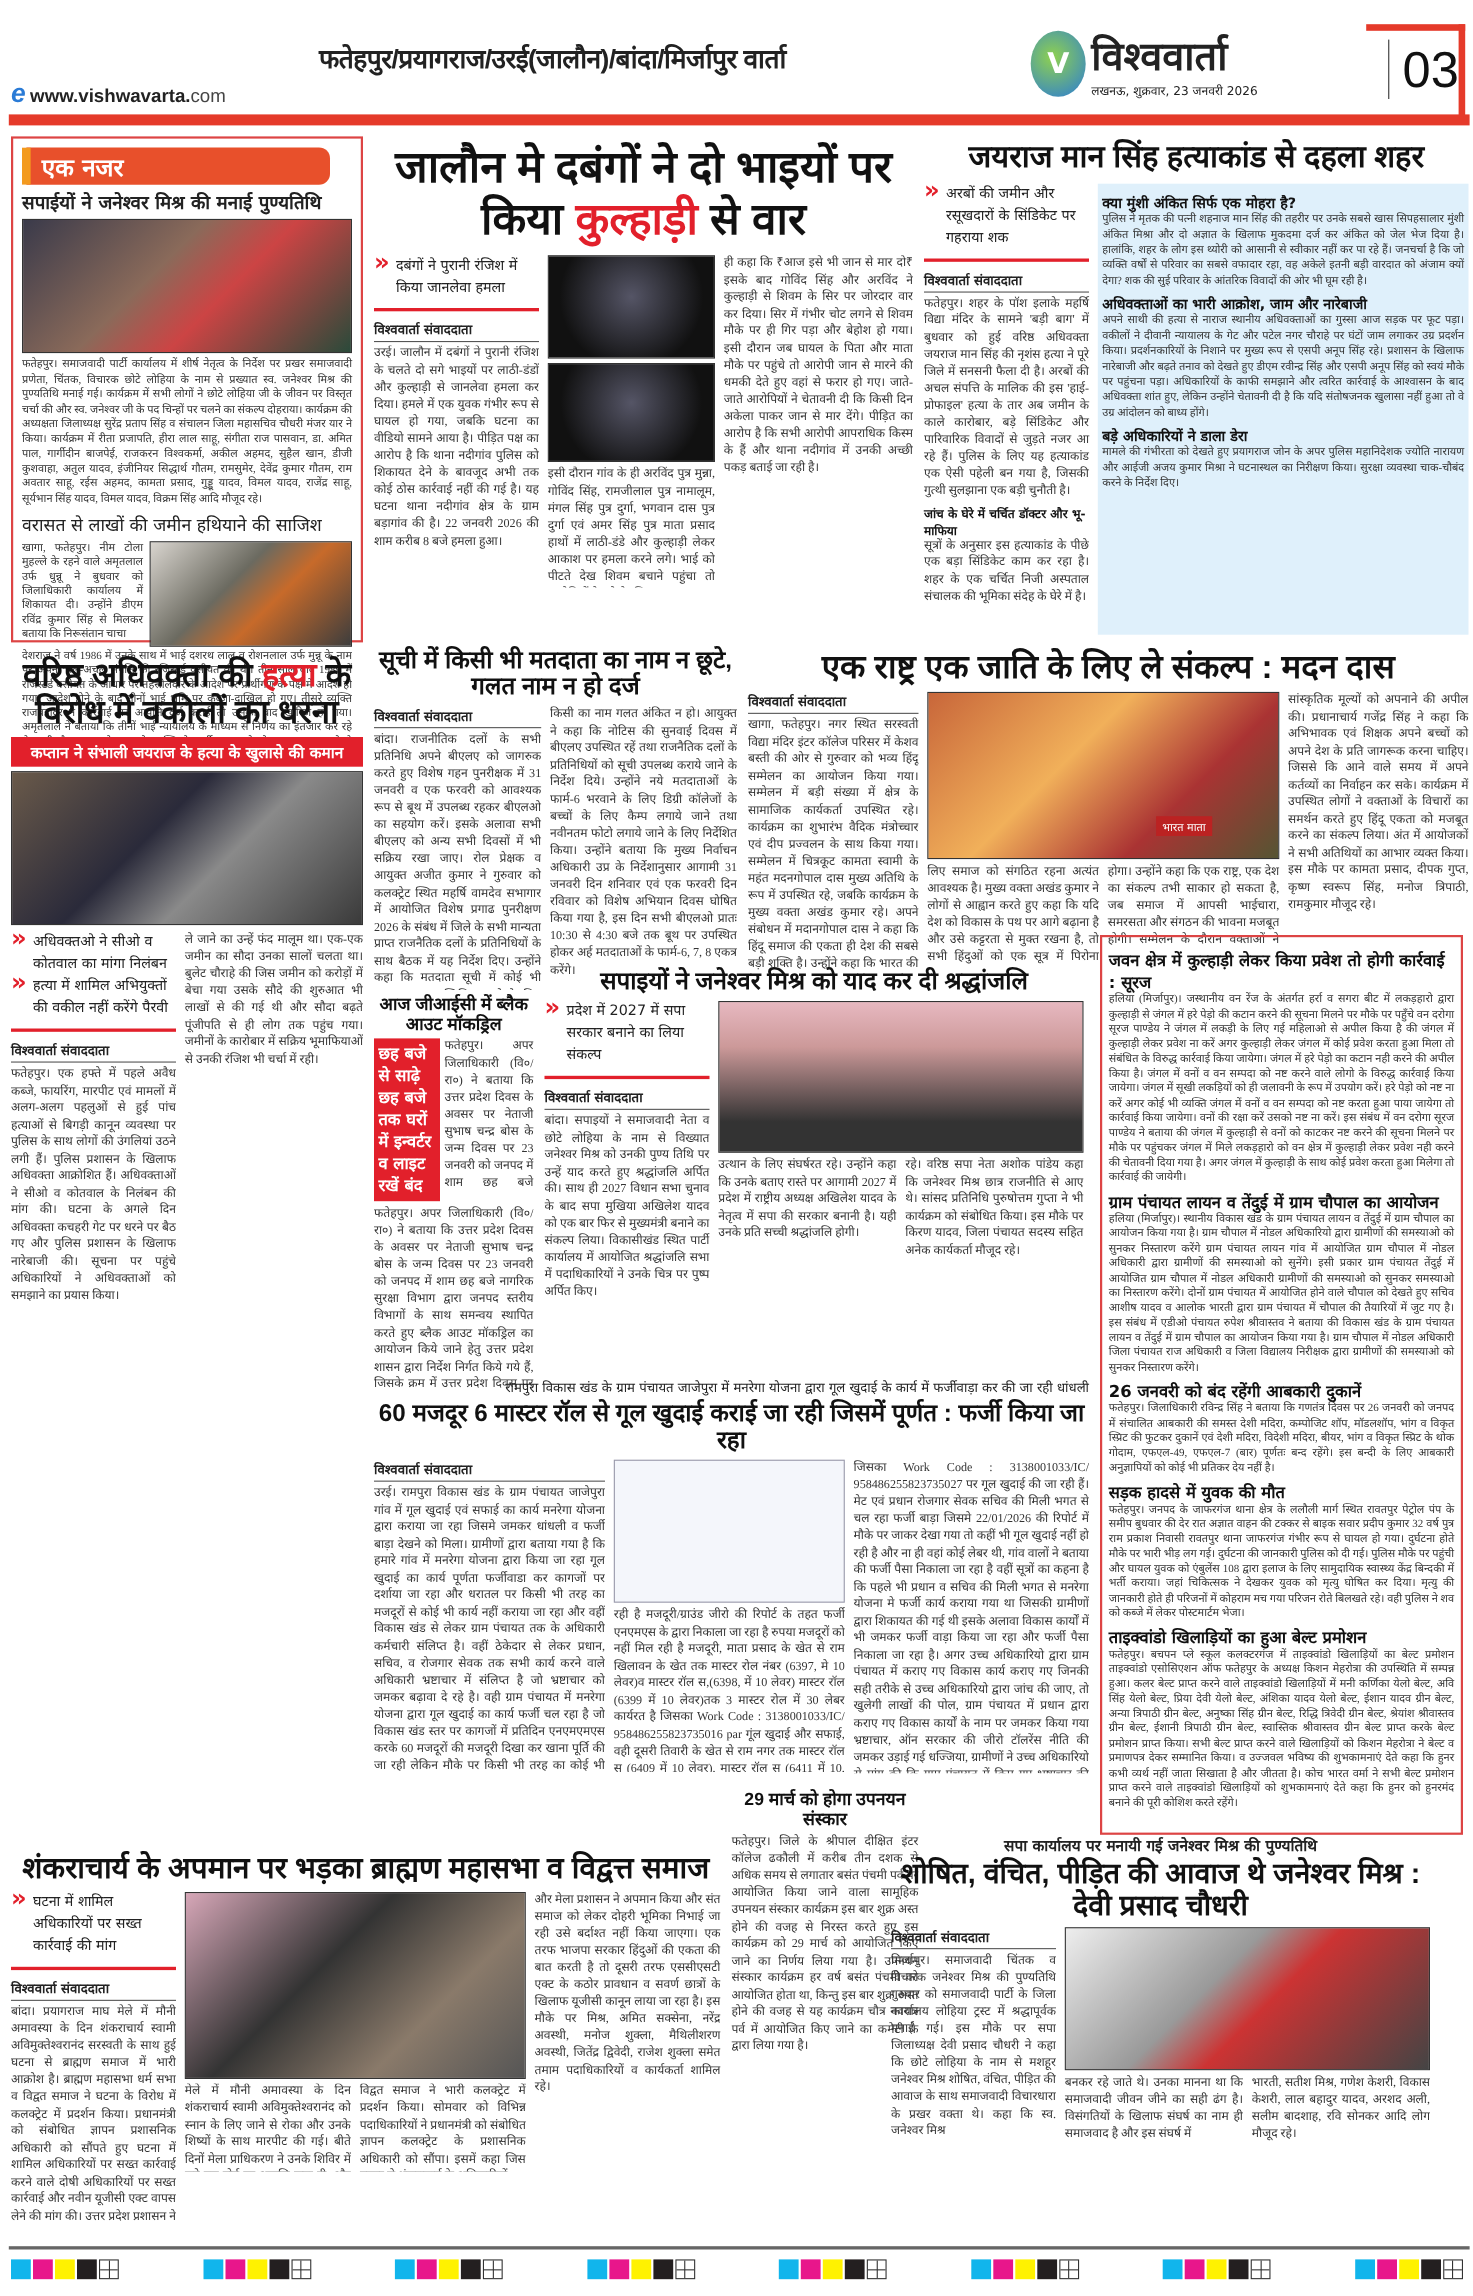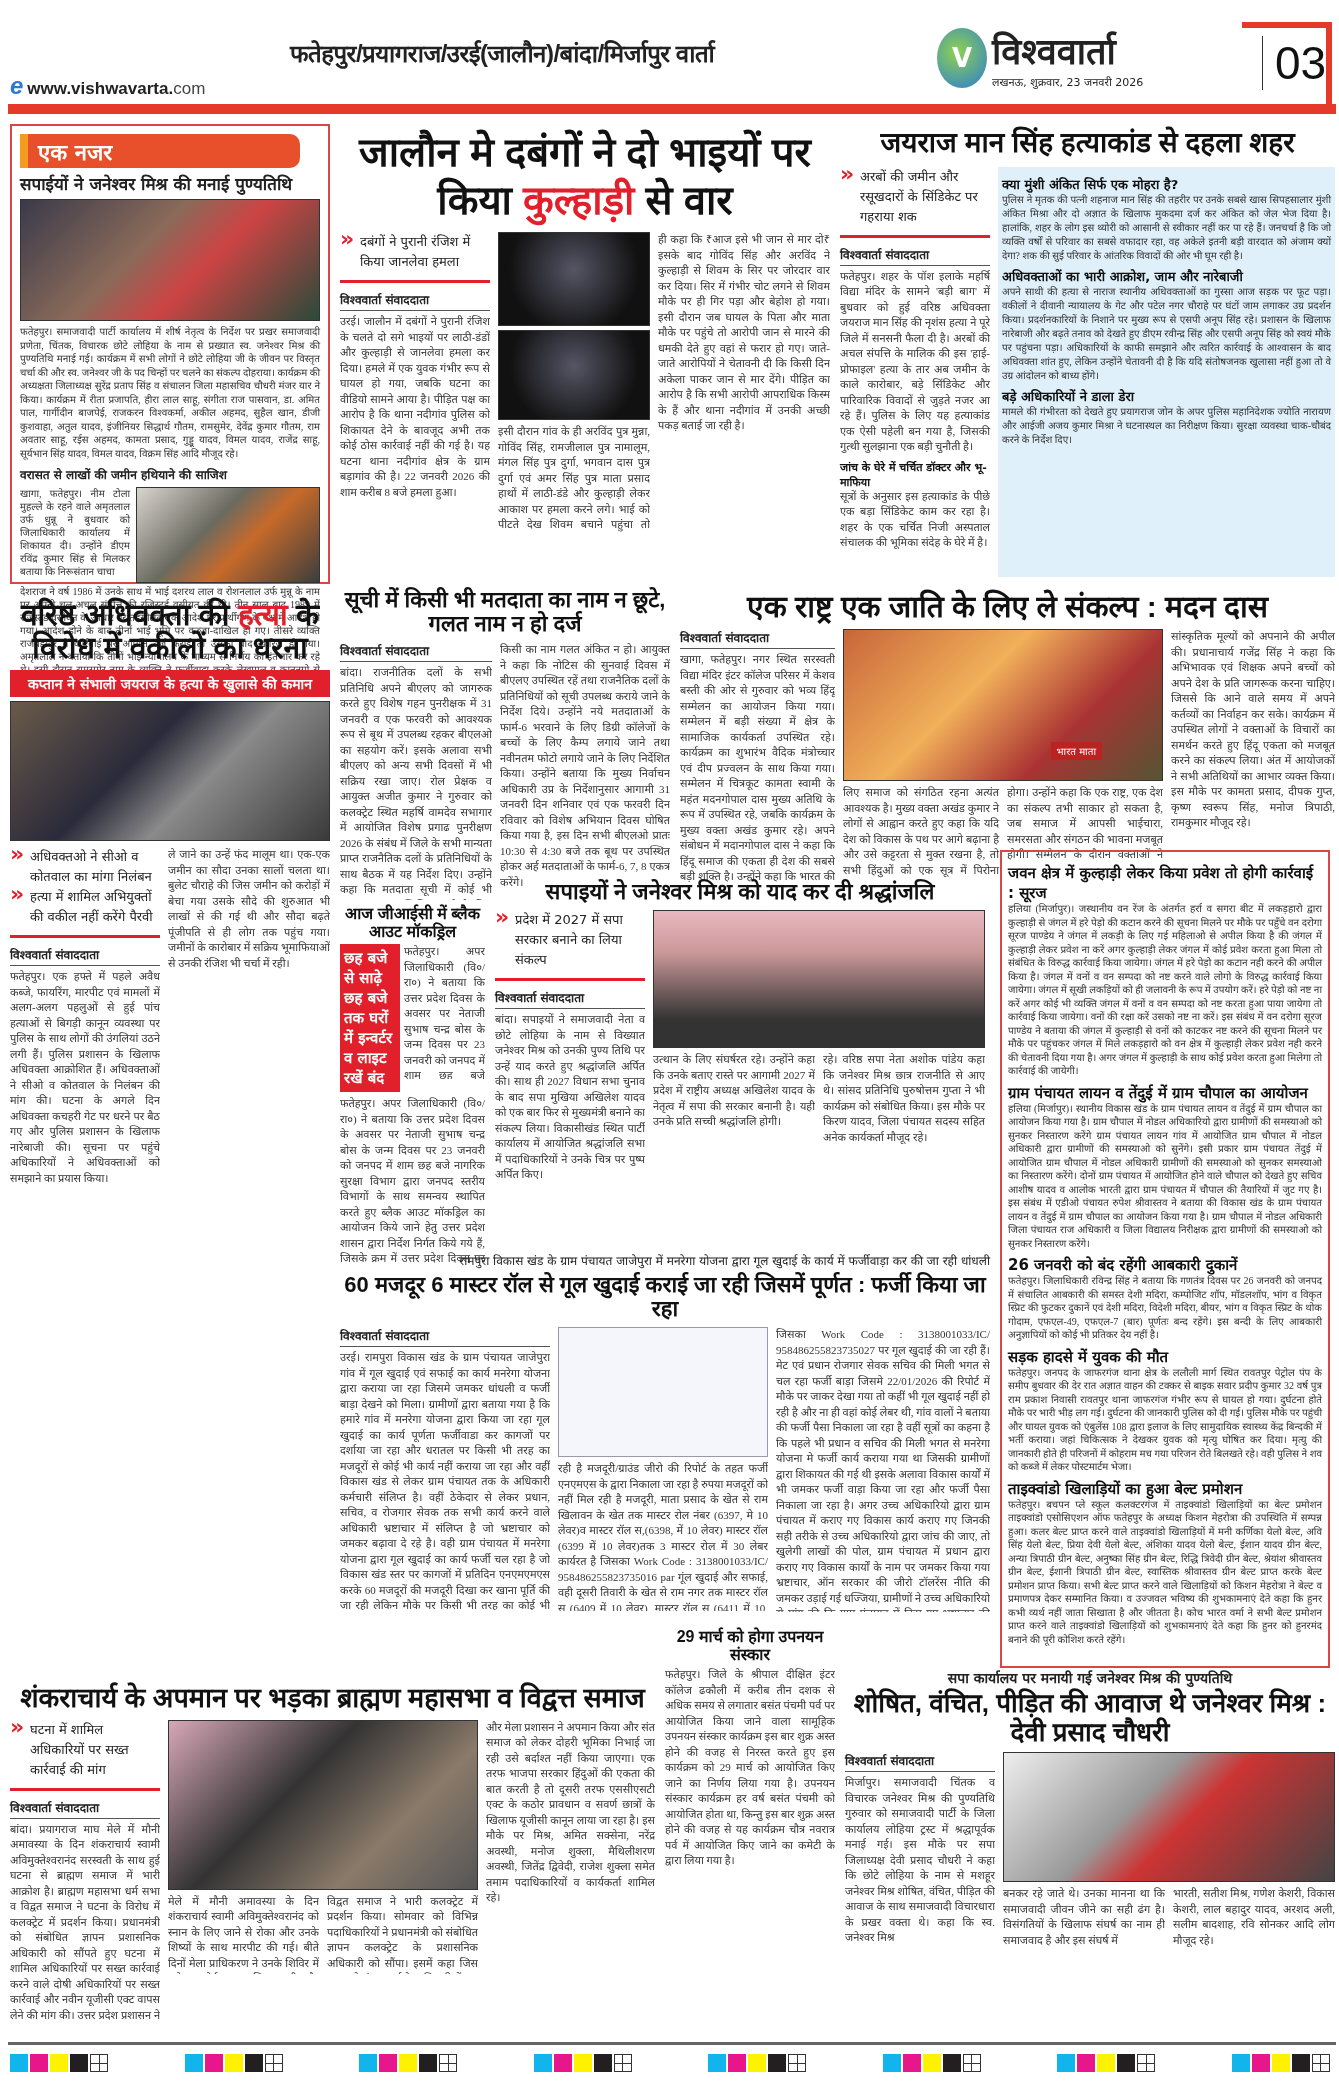--- a/index.html
+++ b/index.html
@@ -51,21 +51,21 @@
   <div class="abs pagebox"></div>
   <div class="abs pagenum">03</div>
   <div class="abs redbar"></div>
 </div>
 
 <div class="abs box" style="left:10px;top:124px;width:320px;height:460px;padding:8px">
   <div class="tag" style="width:280px">एक नजर</div>
   <div style="font-size:17px;font-weight:bold;margin:4px 0">सपाईयों ने जनेश्वर मिश्र की मनाई पुण्यतिथि</div>
   <div class="photo" style="height:122px;margin-bottom:4px"></div>
   <div class="body" style="font-size:10px;line-height:13.5px">फतेहपुर। समाजवादी पार्टी कार्यालय में शीर्ष नेतृत्व के निर्देश पर प्रखर समाजवादी प्रणेता, चिंतक, विचारक छोटे लोहिया के नाम से प्रख्यात स्व. जनेश्वर मिश्र की पुण्यतिथि मनाई गई। कार्यक्रम में सभी लोगों ने छोटे लोहिया जी के जीवन पर विस्तृत चर्चा की और स्व. जनेश्वर जी के पद चिन्हों पर चलने का संकल्प दोहराया। कार्यक्रम की अध्यक्षता जिलाध्यक्ष सुरेंद्र प्रताप सिंह व संचालन जिला महासचिव चौधरी मंजर यार ने किया। कार्यक्रम में रीता प्रजापति, हीरा लाल साहू, संगीता राज पासवान, डा. अमित पाल, गार्गीदीन बाजपेई, राजकरन विश्वकर्मा, अकील अहमद, सुहैल खान, डीजी कुशवाहा, अतुल यादव, इंजीनियर सिद्धार्थ गौतम, रामसुमेर, देवेंद्र कुमार गौतम, राम अवतार साहू, रईस अहमद, कामता प्रसाद, गुड्डू यादव, विमल यादव, राजेंद्र साहू, सूर्यभान सिंह यादव, विमल यादव, विक्रम सिंह आदि मौजूद रहे।</div>
-  <div style="font-size:12px;font-weight:bold;margin:6px 0 4px">वरासत से लाखों की जमीन हथियाने की साजिश</div>
+  <div style="font-size:16px;font-weight:normal;margin:6px 0 4px">वरासत से लाखों की जमीन हथियाने की साजिश</div>
   <div style="display:flex;gap:6px">
     <div class="body" style="font-size:10px;line-height:13px;width:110px">खागा, फतेहपुर। नीम टोला मुहल्ले के रहने वाले अमृतलाल उर्फ धुन्नू ने बुधवार को जिलाधिकारी कार्यालय में शिकायत दी। उन्होंने डीएम रविंद्र कुमार सिंह से मिलकर बताया कि निरूसंतान चाचा</div>
     <div class="photo" style="flex:1;height:96px;background:linear-gradient(135deg,#d9d5cf,#6b6a60 40%,#c76a2a 60%,#3d3d3d)"></div>
   </div>
   <div class="body" style="font-size:10px;line-height:13px;margin-top:2px;height:100px;overflow:hidden">देशराज ने वर्ष 1986 में उनके साथ में भाई दशरथ लाल व रोशनलाल उर्फ मुन्नू के नाम पर अपनी चल-अचल संपत्ति की रजिस्टर्ड वसीयत की थी। तीन साल बाद 1989 में रजिस्टर्ड वसीयत के आधार पर तहसीलदार के आदेश पर प्रार्थीगण के पक्ष में आदेश हो गया। आदेश होने के बाद तीनों भाई भूमि पर कब्जा-दाखिल हो गए। तीसरे व्यक्ति राजबहादुर ने कार्रवाई पर आपत्ति दर्ज कराई तो उसका वाद खारिज हो गया। अमृतलाल ने बताया कि तीनों भाई न्यायालय के माध्यम से निर्णय का इंतजार कर रहे थे। इसी दौरान रामसुमेर नाम के व्यक्ति ने फर्जीवाड़ा करके लेखपाल व कानूनगो से मिलाकर देशराज की वरासत अपने नाम करा ली। लेखपाल व कानूनगो का सहयोग होने से 24 दिसंबर 2025 को हुई वरासत में पांच दिन बाद 29 दिसंबर को खतौनी में उसका नाम भी दर्ज हो गया।</div>
 </div>
 
 <div class="abs" style="left:10px;top:598px;width:320px">
   <div class="h-xl" style="font-size:30px"><span>वरिष्ठ अधिवक्ता की </span><span class="red">हत्या</span><span> के विरोध में वकीलों का धरना</span></div>
   <div class="banner" style="margin-top:6px">कप्तान ने संभाली जयराज के हत्या के खुलासे की कमान</div>
@@ -225,21 +225,21 @@
     </div>
     <div class="body" style="flex:1;height:260px;overflow:hidden">और मेला प्रशासन ने अपमान किया और संत समाज को लेकर दोहरी भूमिका निभाई जा रही उसे बर्दाश्त नहीं किया जाएगा। एक तरफ भाजपा सरकार हिंदुओं की एकता की बात करती है तो दूसरी तरफ एससीएसटी एक्ट के कठोर प्रावधान व सवर्ण छात्रों के खिलाफ यूजीसी कानून लाया जा रहा है। इस मौके पर मिश्र, अमित सक्सेना, नरेंद्र अवस्थी, मनोज शुक्ला, मैथिलीशरण अवस्थी, जितेंद्र द्विवेदी, राजेश शुक्ला समेत तमाम पदाधिकारियों व कार्यकर्ता शामिल रहे।</div>
   </div>
 </div>
 
 <div class="abs" style="left:665px;top:1628px;width:170px">
   <div class="h-xl" style="font-size:16px">29 मार्च को होगा उपनयन संस्कार</div>
   <div class="body" style="margin-top:4px;height:280px;overflow:hidden">फतेहपुर। जिले के श्रीपाल दीक्षित इंटर कॉलेज ढकौली में करीब तीन दशक से अधिक समय से लगातार बसंत पंचमी पर्व पर आयोजित किया जाने वाला सामूहिक उपनयन संस्कार कार्यक्रम इस बार शुक्र अस्त होने की वजह से निरस्त करते हुए इस कार्यक्रम को 29 मार्च को आयोजित किए जाने का निर्णय लिया गया है। उपनयन संस्कार कार्यक्रम हर वर्ष बसंत पंचमी को आयोजित होता था, किन्तु इस बार शुक्र अस्त होने की वजह से यह कार्यक्रम चौत्र नवरात्र पर्व में आयोजित किए जाने का कमेटी के द्वारा लिया गया है।</div>
 </div>
 
-<div class="abs" style="left:845px;top:1668px;width:490px">
+<div class="abs" style="left:810px;top:1668px;width:490px">
   <div style="font-size:14px;font-weight:bold;text-align:center">सपा कार्यालय पर मनायी गई जनेश्वर मिश्र की पुण्यतिथि</div>
   <div class="h-xl" style="font-size:26px;margin-top:2px">शोषित, वंचित, पीड़ित की आवाज थे जनेश्वर मिश्र : देवी प्रसाद चौधरी</div>
   <div style="display:flex;gap:8px;margin-top:6px">
     <div style="width:150px">
       <div class="byline">विश्ववार्ता संवाददाता</div>
       <div class="body" style="height:200px;overflow:hidden">मिर्जापुर। समाजवादी चिंतक व विचारक जनेश्वर मिश्र की पुण्यतिथि गुरुवार को समाजवादी पार्टी के जिला कार्यालय लोहिया ट्रस्ट में श्रद्धापूर्वक मनाई गई। इस मौके पर सपा जिलाध्यक्ष देवी प्रसाद चौधरी ने कहा कि छोटे लोहिया के नाम से मशहूर जनेश्वर मिश्र शोषित, वंचित, पीड़ित की आवाज के साथ समाजवादी विचारधारा के प्रखर वक्ता थे। कहा कि स्व. जनेश्वर मिश्र</div>
     </div>
     <div style="flex:1">
       <div class="photo" style="height:130px;background:linear-gradient(135deg,#eee,#999 40%,#c33 55%,#444)"></div>
       <div style="display:flex;gap:8px;margin-top:4px">

